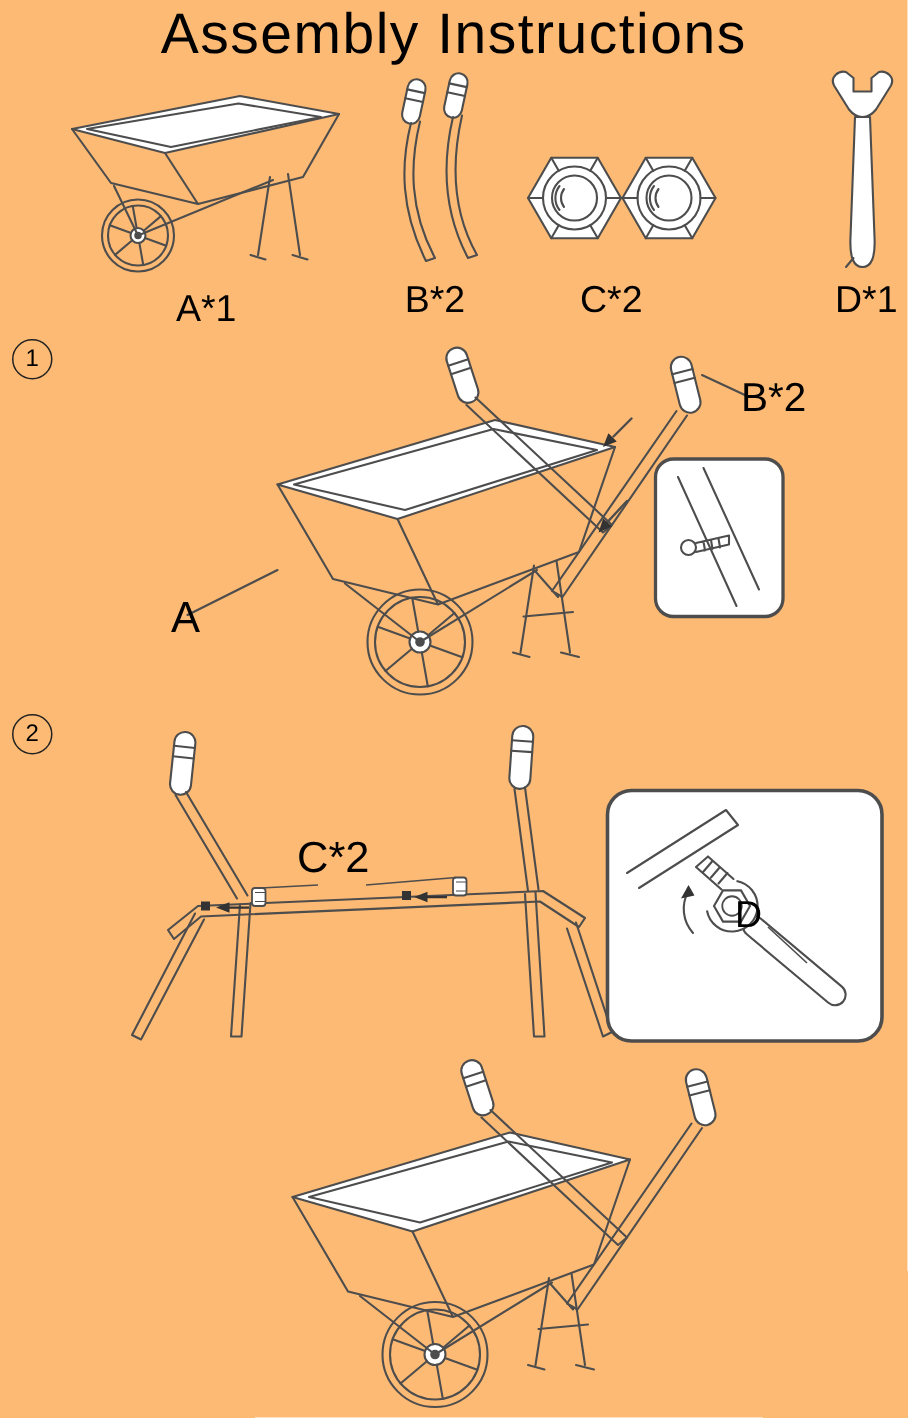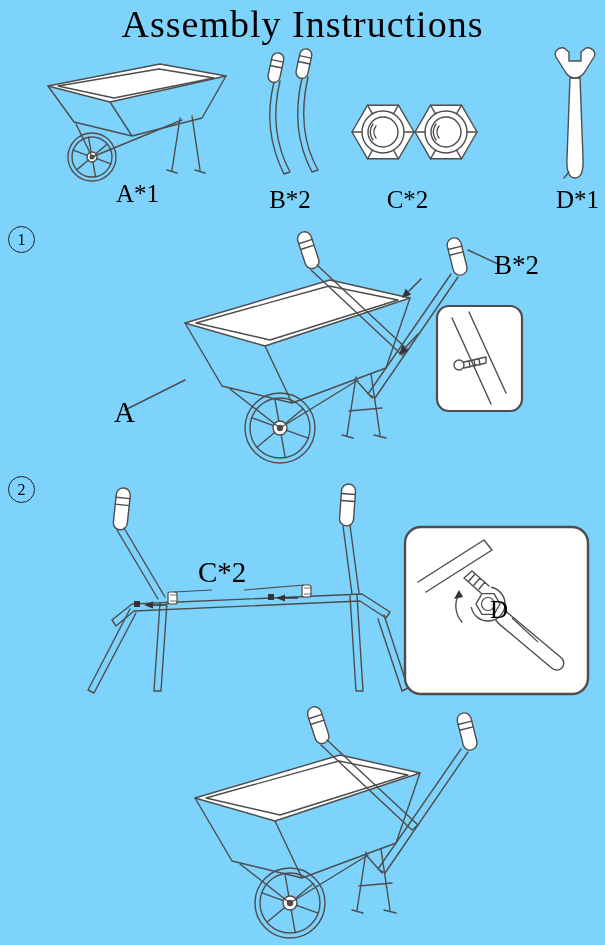--- a/index.html
+++ b/index.html
@@ -1,17 +1,17 @@
 <!DOCTYPE html>
 <html><head>
 <meta charset="utf-8">
 <style>
   html,body{margin:0;padding:0;background:#fff;}
-  #page{position:relative;width:605px;height:945px;background:#7dd3fc;overflow:hidden;
-        font-family:Liberation Serif, serif;color:#000;}
+  #page{position:relative;width:605px;height:945px;background:#fdba74;overflow:hidden;
+        font-family:Liberation Sans, sans-serif;color:#000;}
   .title{position:absolute;left:0;top:2px;width:605px;text-align:center;
          font-size:38px;letter-spacing:1px;}
   .plabel{position:absolute;text-align:center;font-size:25px;}
   .callout{position:absolute;font-size:27px;}
   .step-num{position:absolute;width:25px;height:25px;border:1.4px solid #222;
             border-radius:50%;display:flex;align-items:center;justify-content:center;
             font-size:16px;line-height:1;}
   svg{position:absolute;overflow:visible;}
   .ln{stroke:#4d4d4d;stroke-width:1.4;fill:none;stroke-linecap:round;stroke-linejoin:round;}
 </style>
@@ -102,21 +102,21 @@
 
   <svg style="left:552px;top:45px" width="46" height="140" viewBox="0 0 46 140">
     <g class="ln">
       <path d="M18,33 L15,113 Q14,133 23,133 Q32,133 31,113 L28,33 Z" fill="#fff"></path>
       <path d="M14,28 L4,12 Q2,8 5,5 Q8,2 12,3 L17,7 L17,16 L29,16 L29,7 L34,3 Q38,2 41,5 Q44,8 42,12
                L32,28 Q28,33 23,33 Q18,33 14,28 Z" fill="#fff"></path>
       <path d="M17,127 L12,133"></path>
     </g>
   </svg>
 
-  <div class="plabel" style="left:40px;top:180px;width:195px">A*1</div>
+  <div class="plabel" style="left:40px;top:192px;width:195px">A*1</div>
   <div class="plabel" style="left:255px;top:186px;width:70px">B*2</div>
   <div class="plabel" style="left:350px;top:186px;width:115px">C*2</div>
   <div class="plabel" style="left:540px;top:186px;width:75px">D*1</div>
 
   <div class="step-num" style="left:8px;top:226px">1</div>
 
   <svg style="left:100px;top:228px" width="480" height="245" viewBox="0 0 480 245">
     <use href="#wb" x="60" y="0" width="420" height="250"></use>
     <g class="ln" stroke-width="1.2">
       <path d="M25,182 L85,152"></path>

